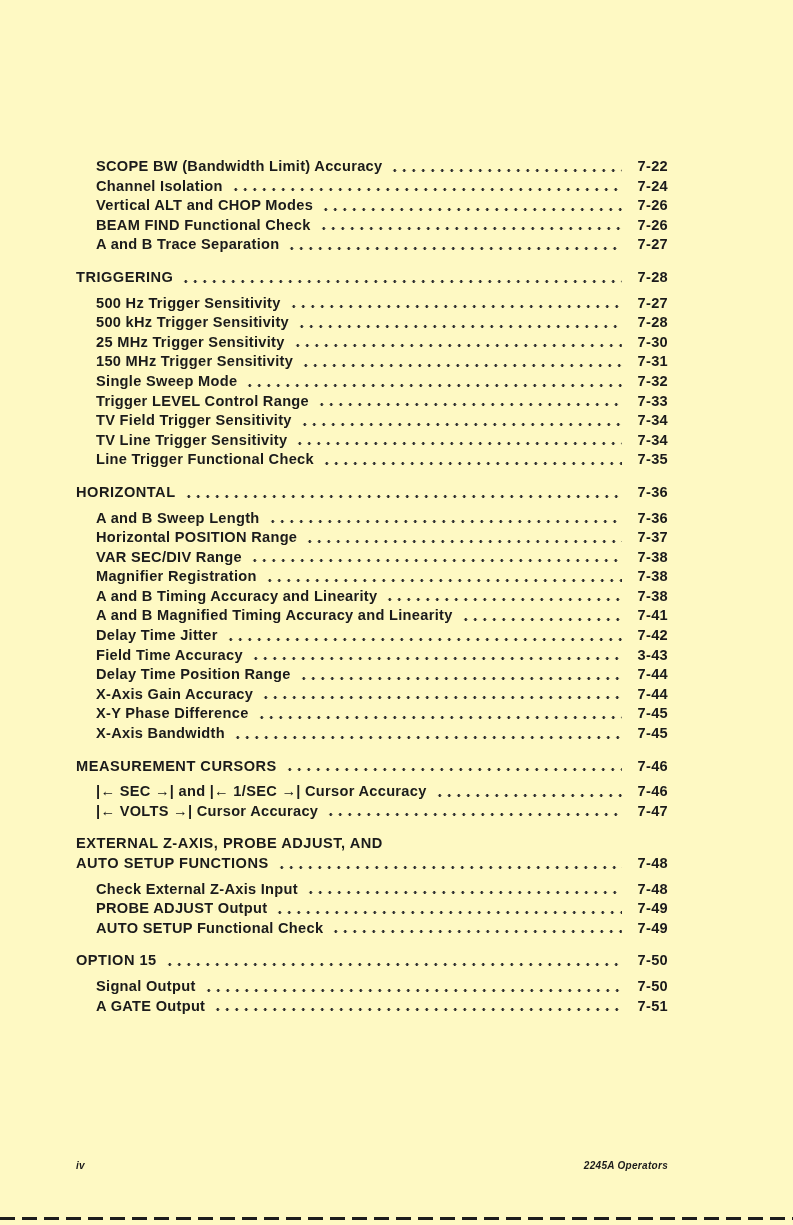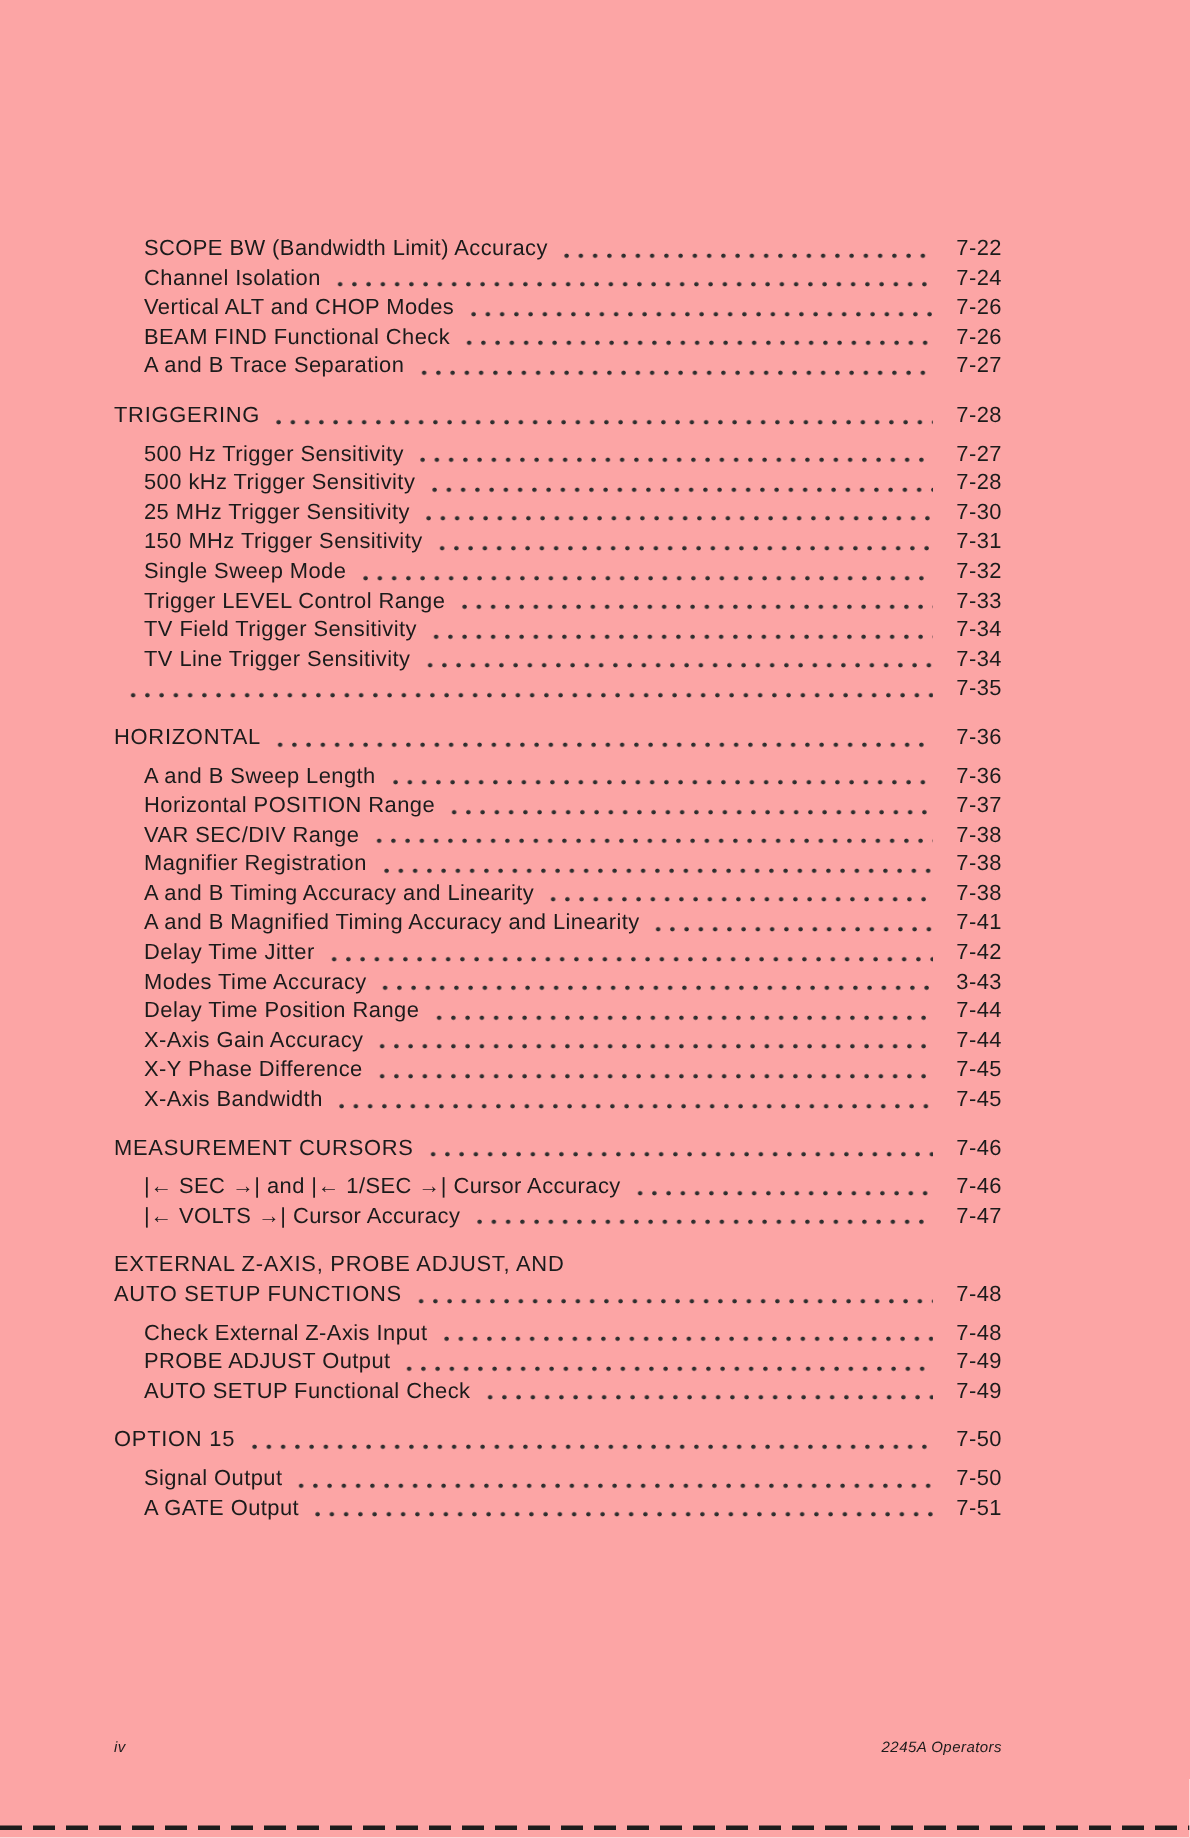--- a/index.html
+++ b/index.html
@@ -10,21 +10,22 @@
     overflow: hidden;
   }
   body {
     font-family: "Liberation Sans", sans-serif;
     color: #1b1b1b;
     position: relative;
   }
   .page {
     position: absolute;
     inset: 0;
-    background: #fca5a5;
+    background: #fef9c3;
+    font-weight: bold;
   }
   .toc {
     position: absolute;
     left: 76px;
     top: 157px;
     width: 592px;
     font-size: 14.6px;
     letter-spacing: 0.3px;
   }
   .toc-section + .toc-section { margin-top: 13px; }
@@ -149,20 +150,21 @@
             <span class="label">TV Field Trigger Sensitivity</span>
             <span class="leader"></span>
             <span class="pageno">7-34</span>
           </div>
           <div class="toc-row item">
             <span class="label">TV Line Trigger Sensitivity</span>
             <span class="leader"></span>
             <span class="pageno">7-34</span>
           </div>
           <div class="toc-row item">
+            <span class="label">Line Trigger Functional Check</span>
             <span class="leader"></span>
             <span class="pageno">7-35</span>
           </div>
         </div>
       </div>
       <div class="toc-section">
         <div class="toc-row heading">
           <span class="label">HORIZONTAL</span>
           <span class="leader"></span>
           <span class="pageno">7-36</span>
@@ -197,21 +199,21 @@
             <span class="label">A and B Magnified Timing Accuracy and Linearity</span>
             <span class="leader"></span>
             <span class="pageno">7-41</span>
           </div>
           <div class="toc-row item">
             <span class="label">Delay Time Jitter</span>
             <span class="leader"></span>
             <span class="pageno">7-42</span>
           </div>
           <div class="toc-row item">
-            <span class="label">Modes Time Accuracy</span>
+            <span class="label">Field Time Accuracy</span>
             <span class="leader"></span>
             <span class="pageno">3-43</span>
           </div>
           <div class="toc-row item">
             <span class="label">Delay Time Position Range</span>
             <span class="leader"></span>
             <span class="pageno">7-44</span>
           </div>
           <div class="toc-row item">
             <span class="label">X-Axis Gain Accuracy</span>

